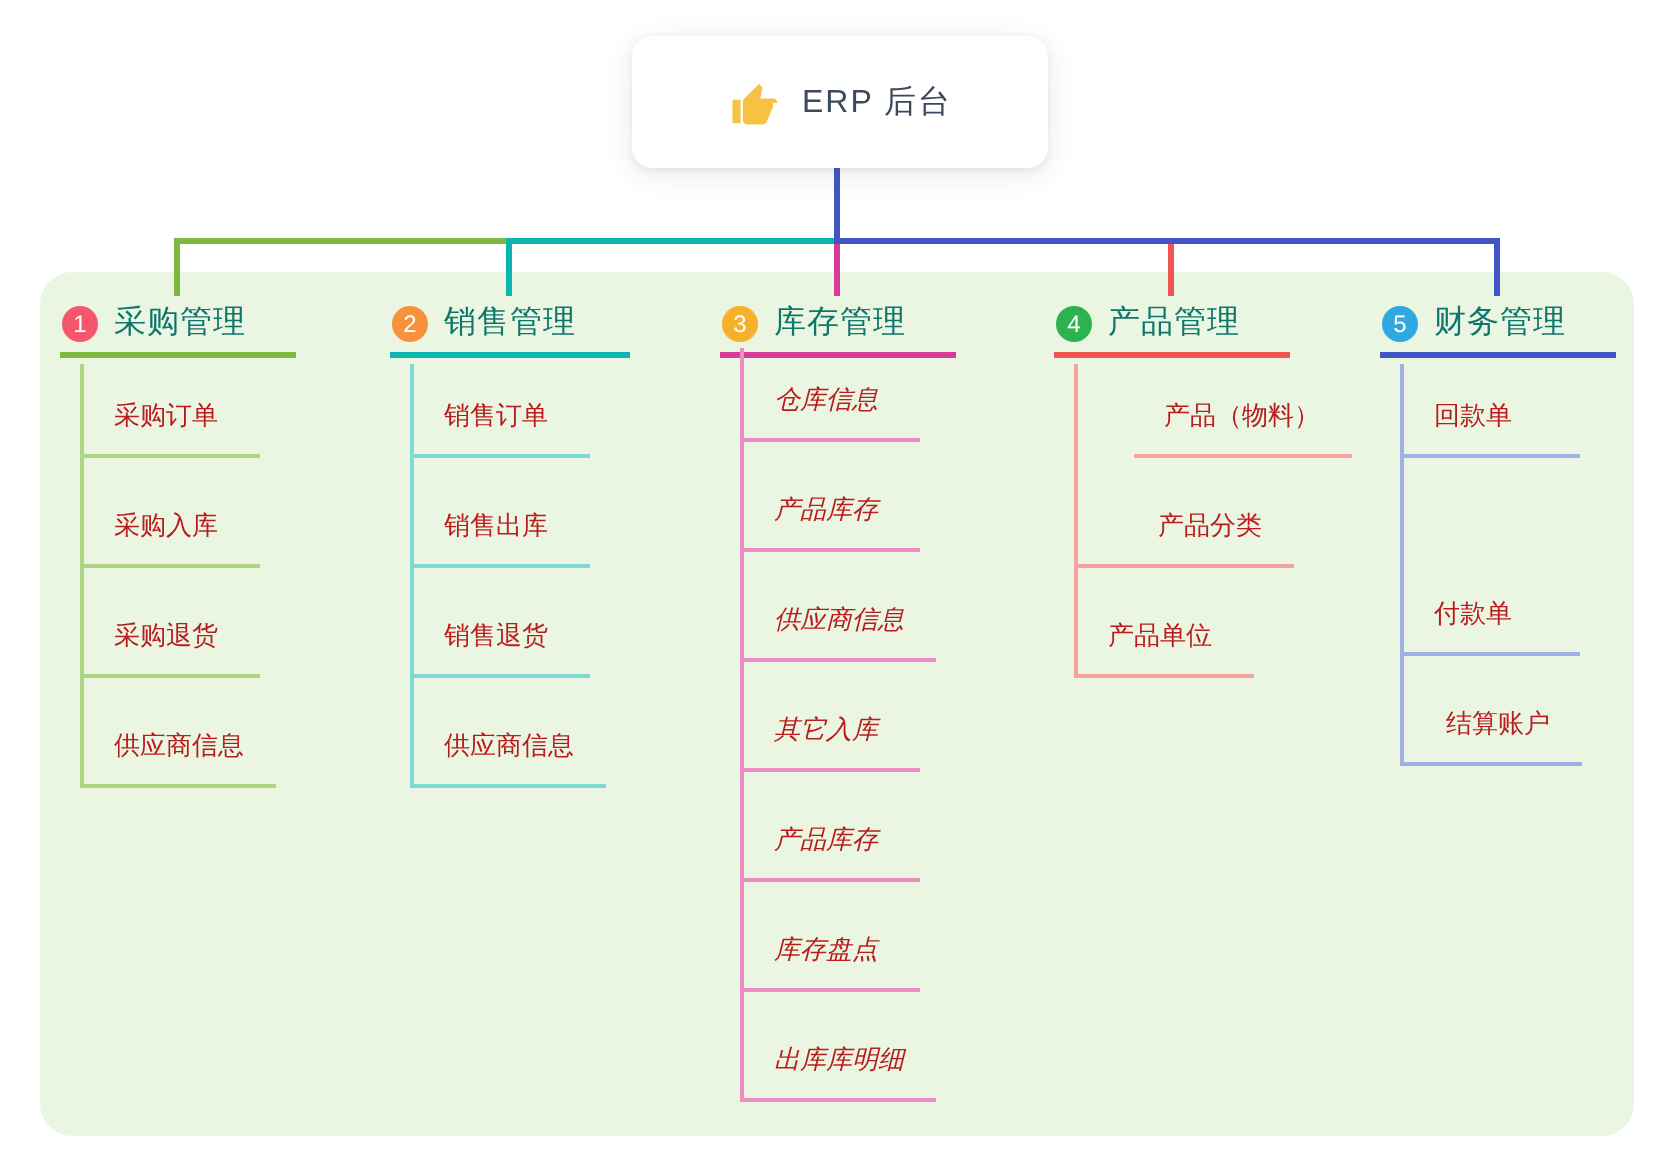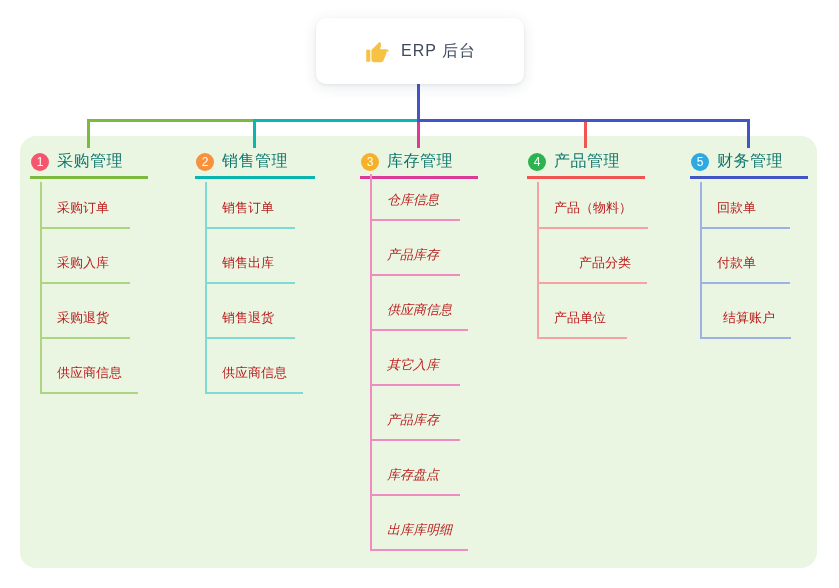--- a/index.html
+++ b/index.html
@@ -146,39 +146,39 @@
         </div>
         <div class="child-row" style="border-bottom-color: rgb(239, 140, 194);">
           <span class="child-label">出库库明细</span>
         </div>
       </div>
       <div class="branch-header" style="left: 527px; top: 147px; width: 118px; border-bottom-color: rgb(242, 83, 83);">
         <span class="badge" style="background: rgb(44, 179, 79);">4</span>
         <span class="branch-label">产品管理</span>
       </div>
       <div class="children" style="left: 537px; top: 182px; border-left-color: rgb(247, 162, 162);">
-        <div class="child-row first" style="border-bottom-color: rgb(247, 162, 162);">
+        <div class="child-row first" style="border-bottom-color: rgb(247, 162, 162); margin-left: 28px;">
           <span class="child-label">产品（物料）</span>
         </div>
         <div class="child-row" style="border-bottom-color: rgb(247, 162, 162); padding-left: 40px;">
           <span class="child-label">产品分类</span>
         </div>
         <div class="child-row" style="border-bottom-color: rgb(247, 162, 162);">
           <span class="child-label">产品单位</span>
         </div>
       </div>
       <div class="branch-header" style="left: 690px; top: 147px; width: 118px; border-bottom-color: rgb(67, 85, 196);">
         <span class="badge" style="background: rgb(47, 169, 225);">5</span>
         <span class="branch-label">财务管理</span>
       </div>
       <div class="children" style="left: 700px; top: 182px; border-left-color: rgb(159, 176, 230);">
         <div class="child-row first" style="border-bottom-color: rgb(159, 176, 230);">
           <span class="child-label">回款单</span>
         </div>
-        <div class="child-row" style="border-bottom-color: rgb(159, 176, 230);">
+        <div class="child-row" style="border-bottom-color: rgb(159, 176, 230); margin-top: 44px;">
           <span class="child-label">付款单</span>
         </div>
         <div class="child-row" style="border-bottom-color: rgb(159, 176, 230); padding-left: 21px;">
           <span class="child-label">结算账户</span>
         </div>
       </div>
     </div>
 
 </div>
 

